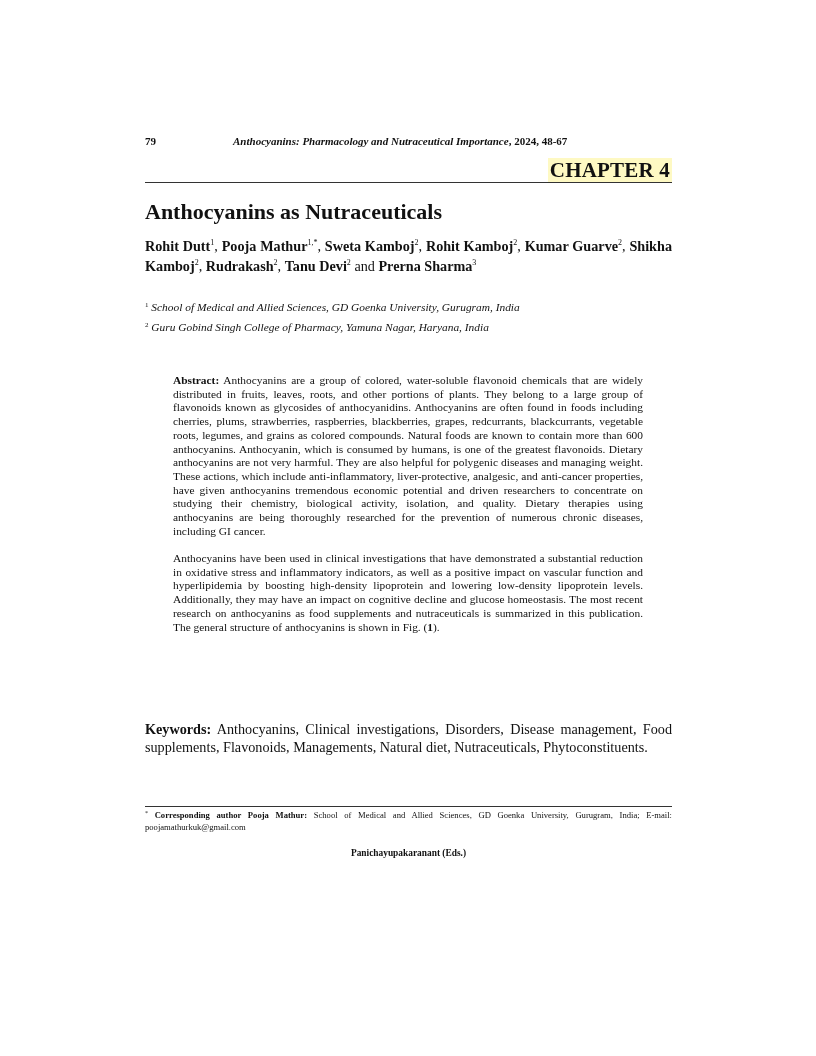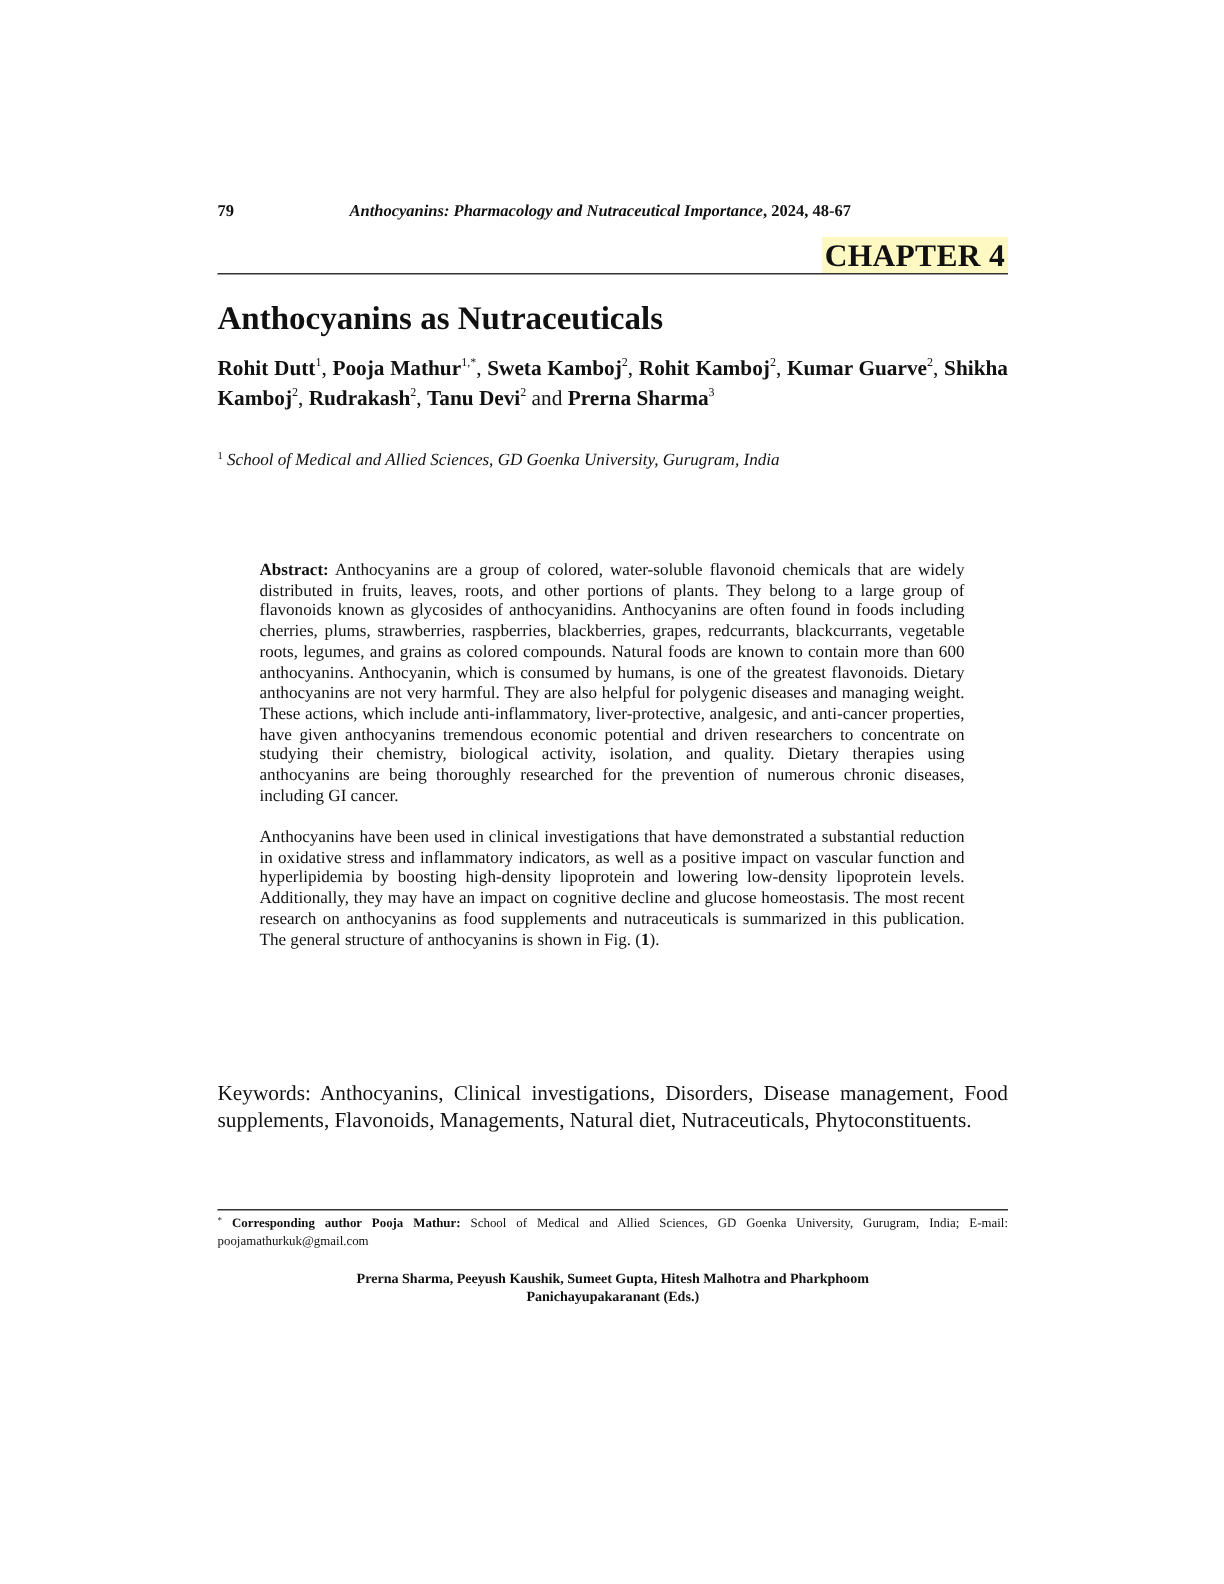--- a/index.html
+++ b/index.html
@@ -49,21 +49,21 @@
     position: absolute; top: 374px; left: 173px; width: 470px;
     font-size: 11.4px; line-height: 13.7px; text-align: justify;
   }
   .abstract p { margin: 0 0 13.6px 0; }
   .abstract .label { font-weight: bold; }
 
   .keywords {
     position: absolute; top: 720px; left: 145px; width: 527px;
     font-size: 14.2px; line-height: 18px; text-align: justify;
   }
-  .keywords .label { font-weight: normal; }
+  .keywords .label { font-weight: bold; }
 
   .footnote-rule {
     position: absolute; top: 806px; left: 145px; width: 527px;
     border-top: 1px solid #333;
   }
   .footnote {
     position: absolute; top: 809px; left: 145px; width: 527px;
     font-size: 8.6px; line-height: 12px; text-align: justify;
   }
   .footnote b { font-weight: bold; }
@@ -87,32 +87,32 @@
 <div class="top-rule"></div>
 
 <h1 class="title" style="margin:0">Anthocyanins as Nutraceuticals</h1>
 
 <div class="authors">
   <b>Rohit Dutt</b><sup>1</sup><span>, </span><b>Pooja Mathur</b><sup>1,*</sup><span>, </span><b>Sweta Kamboj</b><sup>2</sup><span>, </span><b>Rohit Kamboj</b><sup>2</sup><span>, </span><b>Kumar Guarve</b><sup>2</sup><span>, </span><b>Shikha Kamboj</b><sup>2</sup><span>,  </span><b>Rudrakash</b><sup>2</sup><span>, </span><b>Tanu Devi</b><sup>2</sup><span> and </span><b>Prerna Sharma</b><sup>3</sup>
 </div>
 
 <div class="affiliations">
   <div class="aff"><sup>1</sup> <span>School of Medical and Allied Sciences, GD Goenka University, Gurugram, India</span></div>
+  <div class="aff"><sup>2</sup> <span>Guru Gobind Singh College of Pharmacy, Yamuna Nagar, Haryana, India</span></div>
 </div>
 
 <div class="abstract">
   <p><span class="label">Abstract:</span> <span>Anthocyanins are a group of colored, water-soluble flavonoid chemicals that are widely distributed in fruits, leaves, roots, and other portions of plants. They belong to a large group of flavonoids known as glycosides of anthocyanidins. Anthocyanins are often found in foods including cherries, plums, strawberries, raspberries, blackberries, grapes, redcurrants, blackcurrants, vegetable roots, legumes, and grains as colored compounds. Natural foods are known to contain more than 600 anthocyanins. Anthocyanin, which is consumed by humans, is one of the greatest flavonoids. Dietary anthocyanins are not very harmful. They are also helpful for polygenic diseases and managing weight. These actions, which include anti-inflammatory, liver-protective, analgesic, and anti-cancer properties, have given anthocyanins tremendous economic potential and driven researchers to concentrate on studying their chemistry, biological activity, isolation, and quality. Dietary therapies using anthocyanins are being thoroughly researched for the prevention of numerous chronic diseases, including GI cancer.</span></p>
   <p><span>Anthocyanins have been used in clinical investigations that have demonstrated a substantial reduction in oxidative stress and inflammatory indicators, as well as a positive impact on vascular function and hyperlipidemia by boosting high-density lipoprotein and lowering low-density lipoprotein levels. Additionally, they may have an impact on cognitive decline and glucose homeostasis. The most recent research on anthocyanins as food supplements and nutraceuticals is summarized in this publication. The general structure of anthocyanins is shown in Fig. (</span><b>1</b><span>).</span></p>
 </div>
 
 <div class="keywords">
   <span class="label">Keywords:</span> <span>Anthocyanins, Clinical investigations, Disorders, Disease management, Food supplements, Flavonoids, Managements, Natural diet, Nutraceuticals, Phytoconstituents.</span>
 </div>
 
 <div class="footnote-rule"></div>
 <div class="footnote">
   <sup>*</sup> <b>Corresponding author Pooja Mathur:</b><span> School of Medical and Allied Sciences, GD Goenka University, Gurugram, India; E-mail: poojamathurkuk@gmail.com</span>
 </div>
 
 <div class="imprint">
-  <div>Prerna Sharma, Peeyush Kaushik, Sumeet Gupta, Hitesh Malhotra and Pharkphoom</div>
   <div>Panichayupakaranant (Eds.)</div>
 </div>
 
 </body></html>

